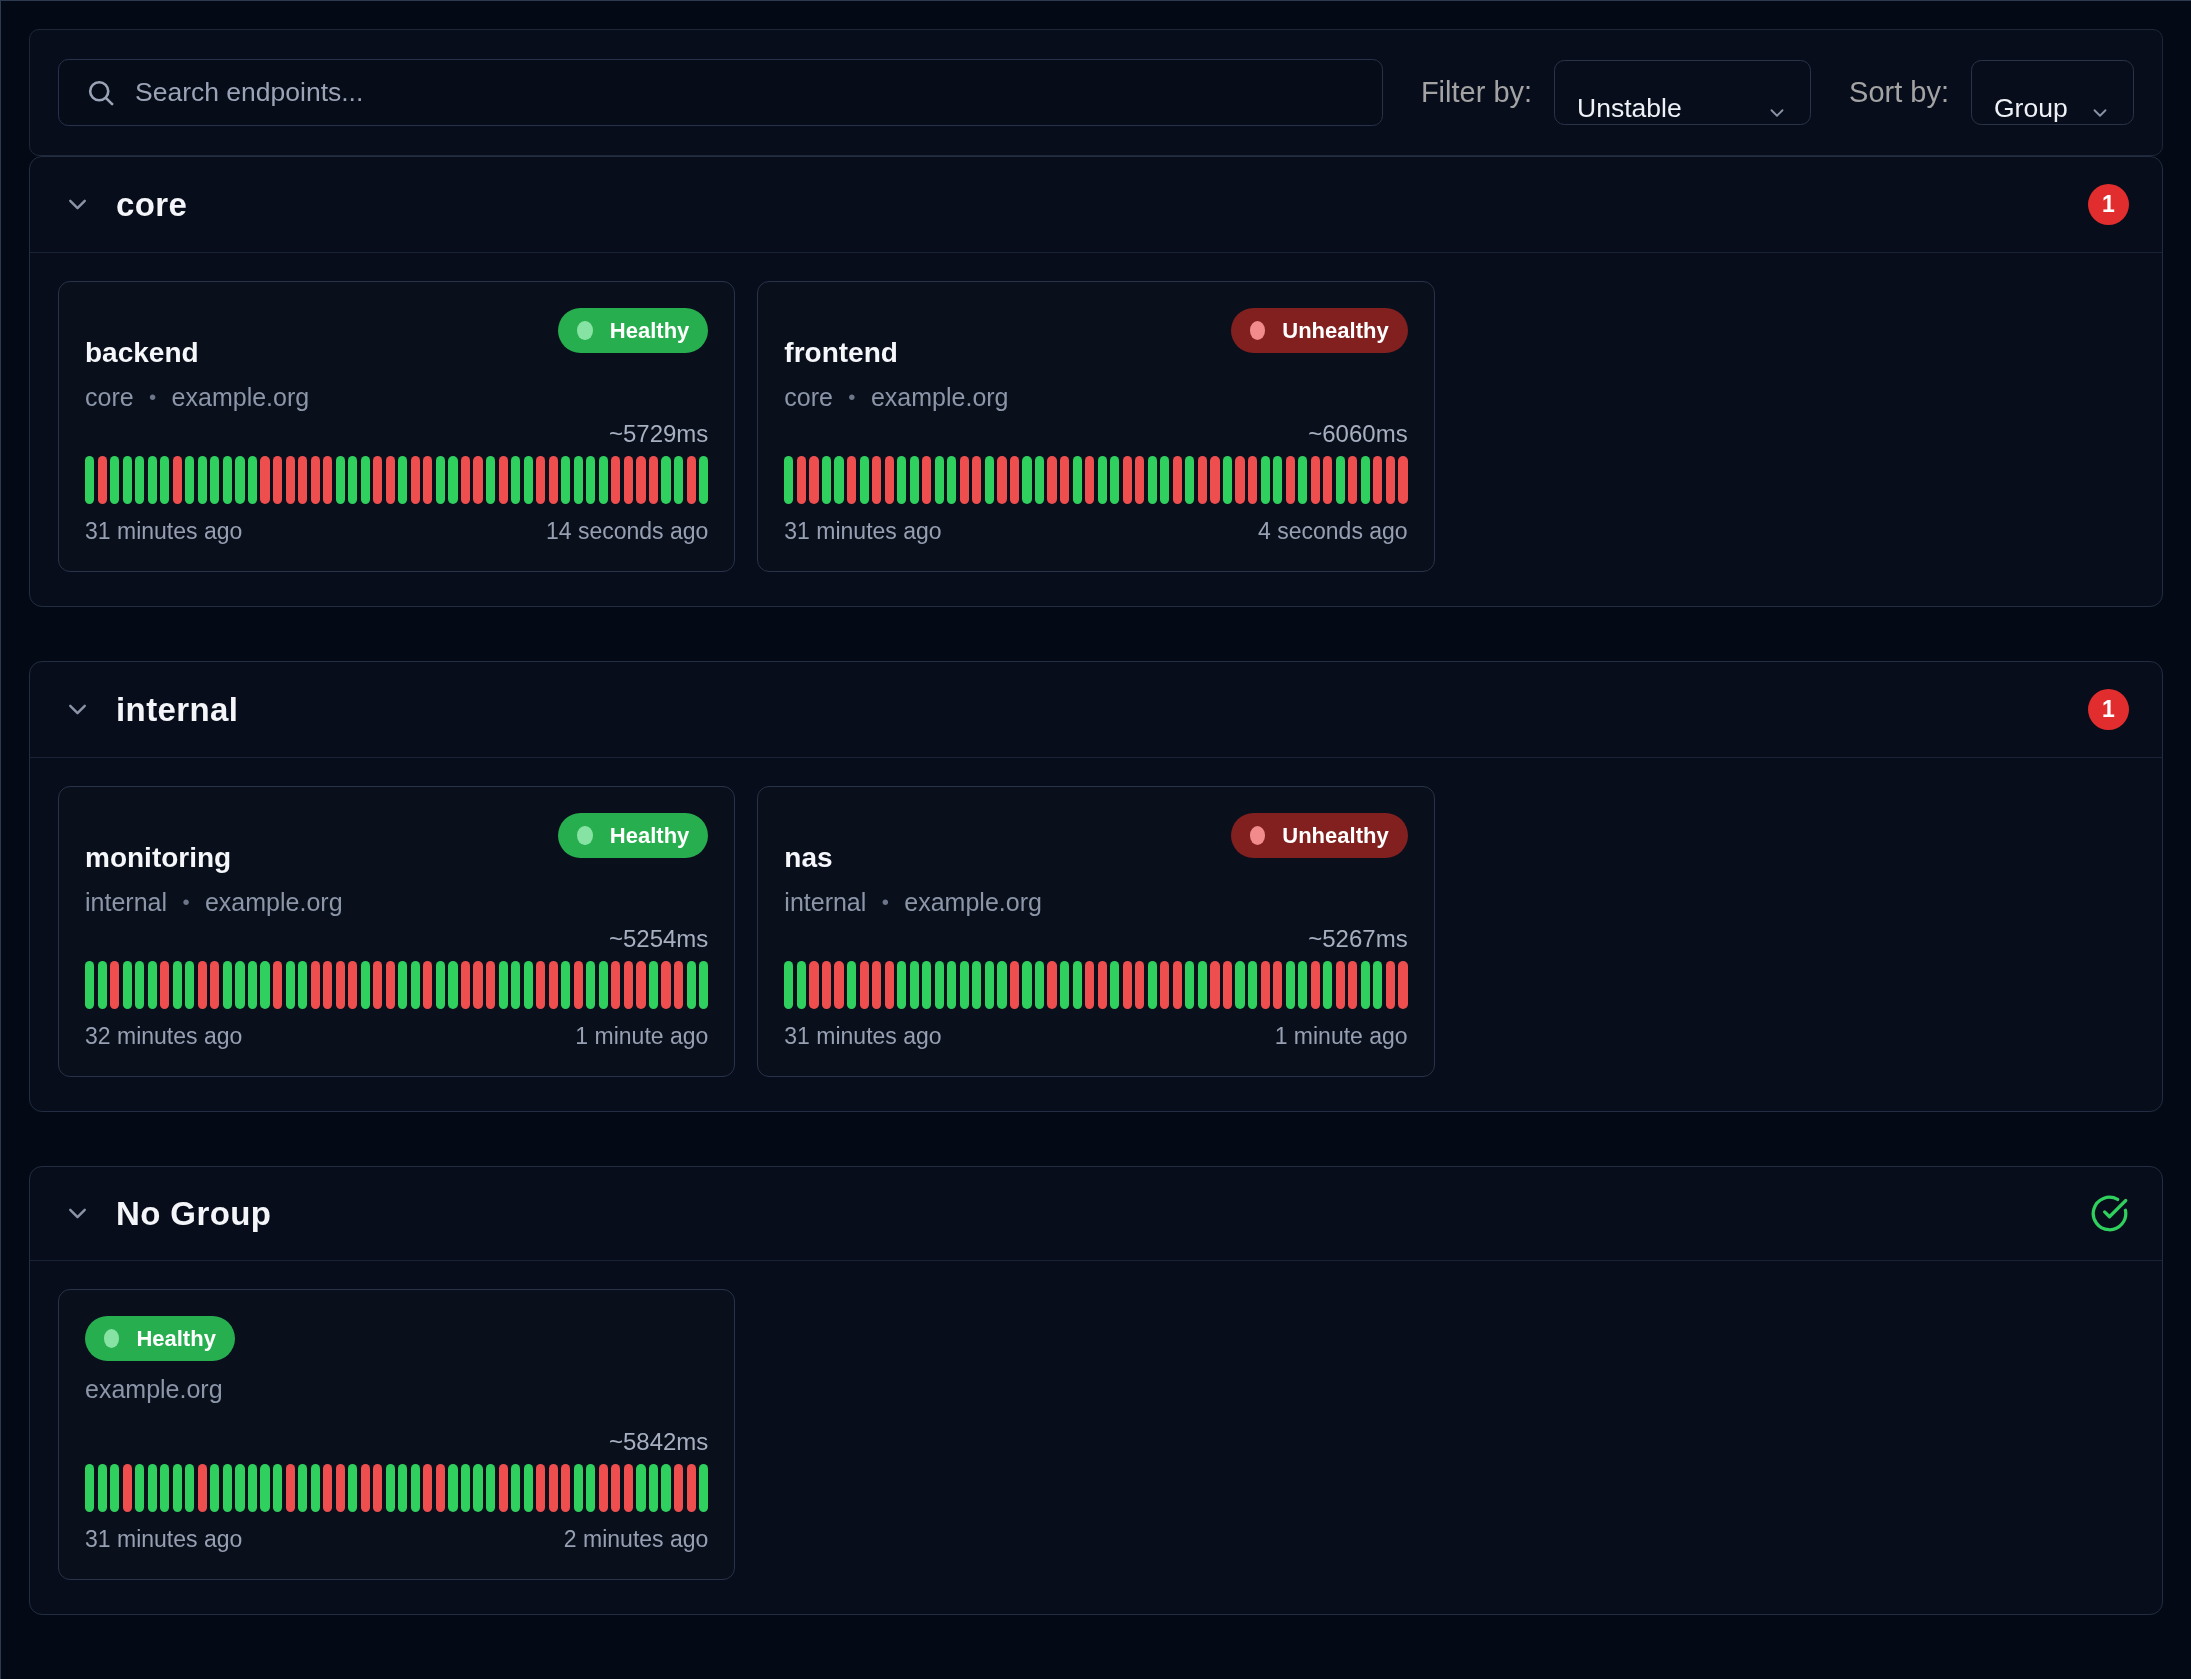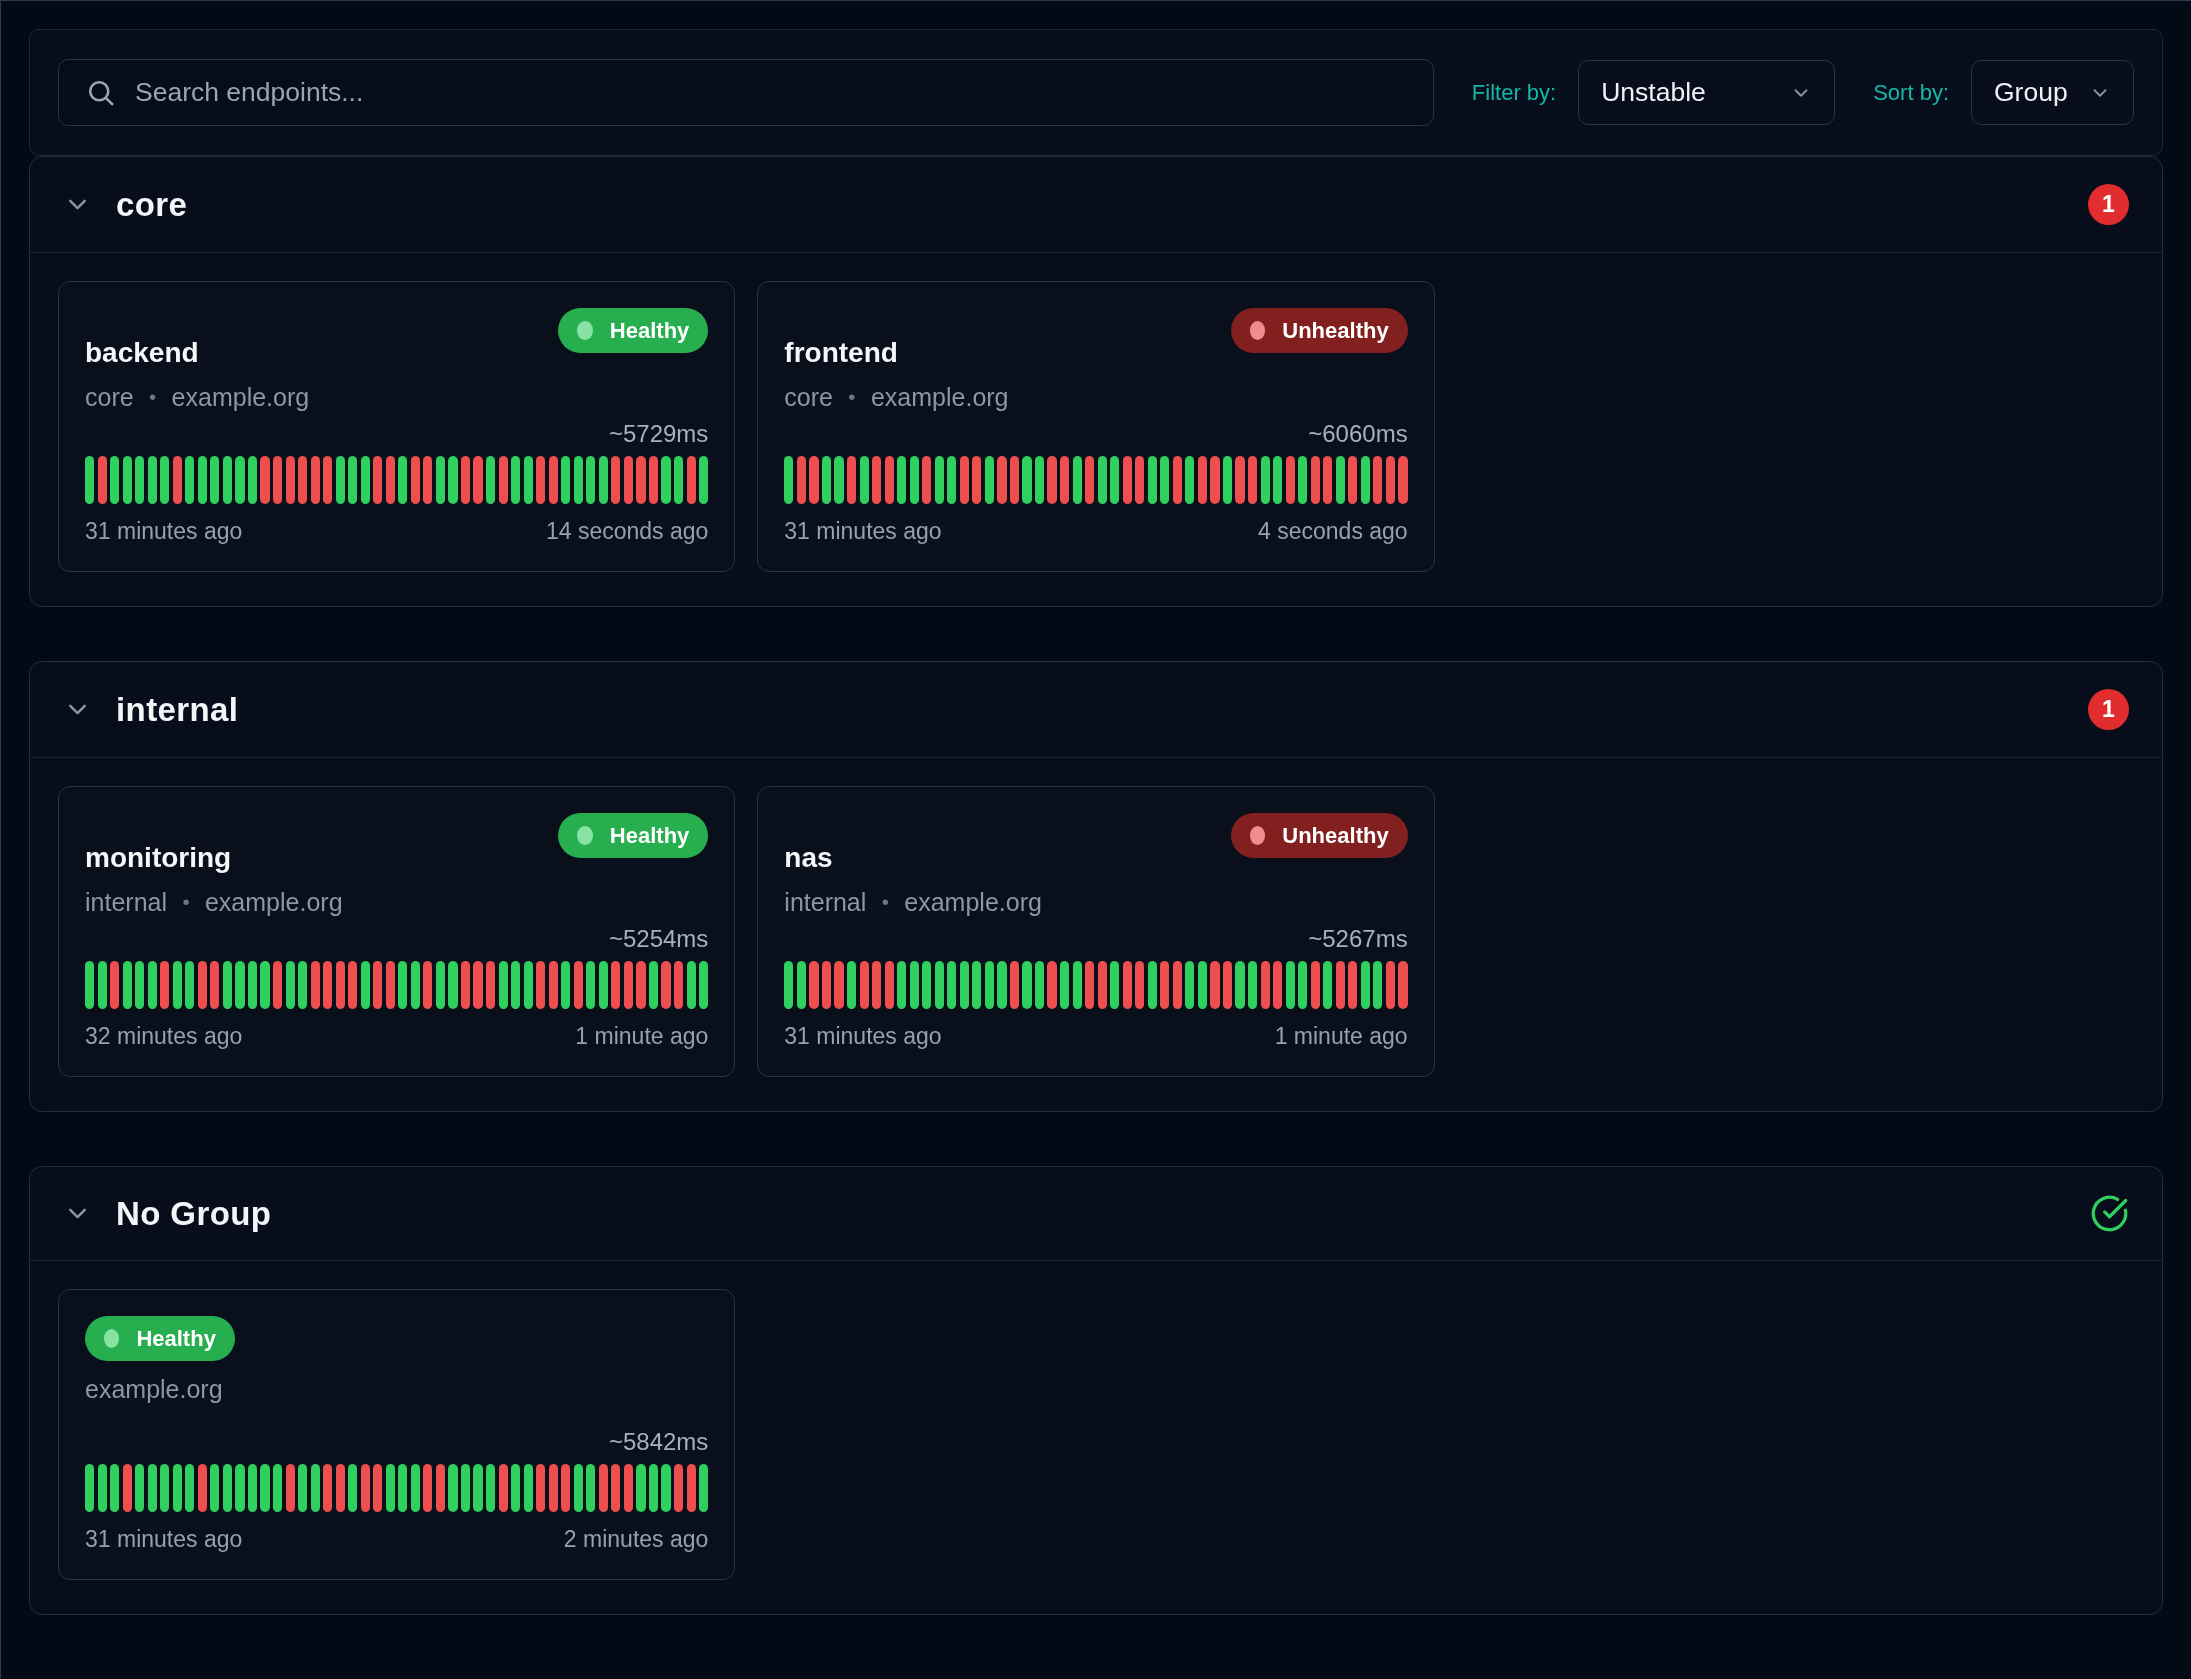--- a/index.html
+++ b/index.html
@@ -34,23 +34,23 @@
     border:0.9px solid #28324a; border-radius:10.3px;
     background:#060c18;
   }
   .searchbox svg { flex:0 0 auto; }
   .search-input {
     flex:1; background:transparent; border:none; outline:none;
     font-family:"Liberation Sans", sans-serif;
     font-size:26.5px; color:#dfe5ee;
   }
   .search-input::placeholder { color:#9aa4b6; }
-  .tb-label { font-size:22px; color:#14b8a6; margin:0 22px 0 38px; white-space:nowrap; }
+  .tb-label { font-size:29px; color:#a3a3a3; margin:0 22px 0 38px; white-space:nowrap; }
   .select {
-    display:flex; align-items:center; justify-content:space-between;
+    display:flex; align-items:flex-end; justify-content:space-between;
     height:65px; padding:0 22px;
     border:0.9px solid #2a3449; border-radius:10.3px;
     background:transparent; cursor:pointer;
   }
   .select .val { font-size:26.5px; color:#eef1f6; }
   .select-filter { width:257px; }
   .select-sort  { width:163px;gap:16px; }
 
   
   .group {

